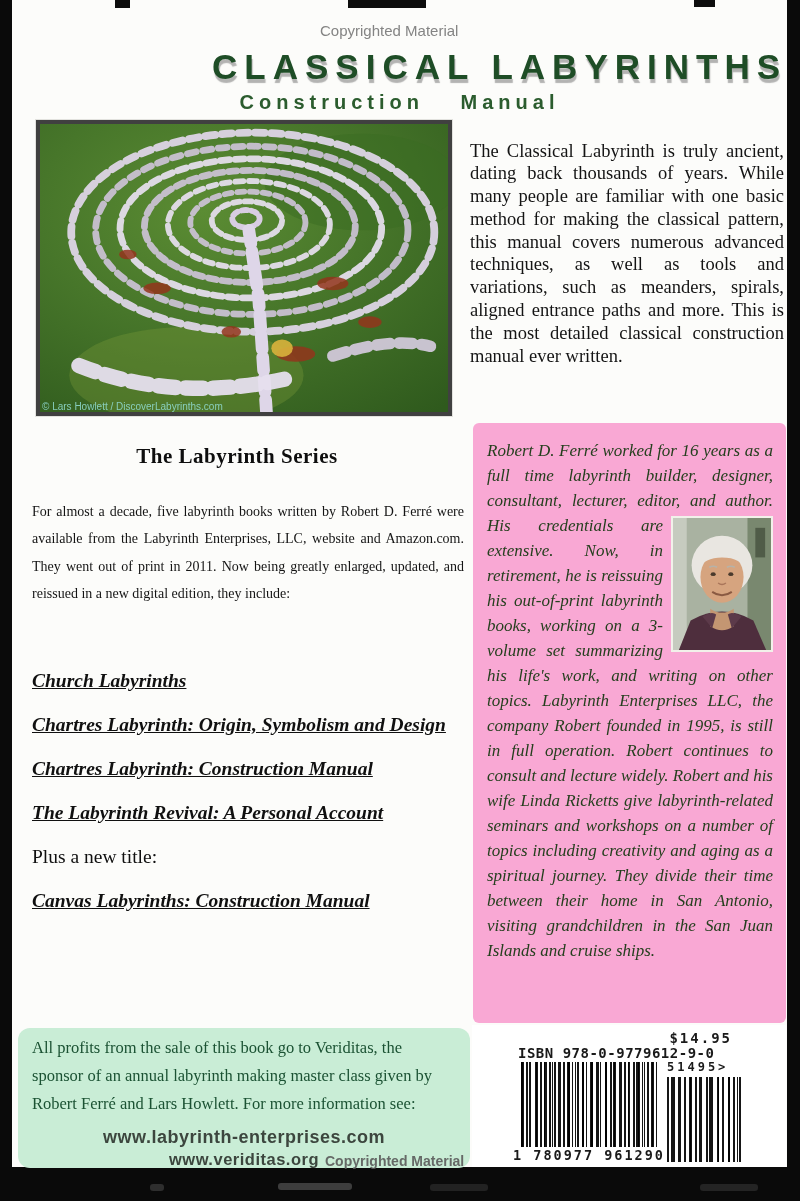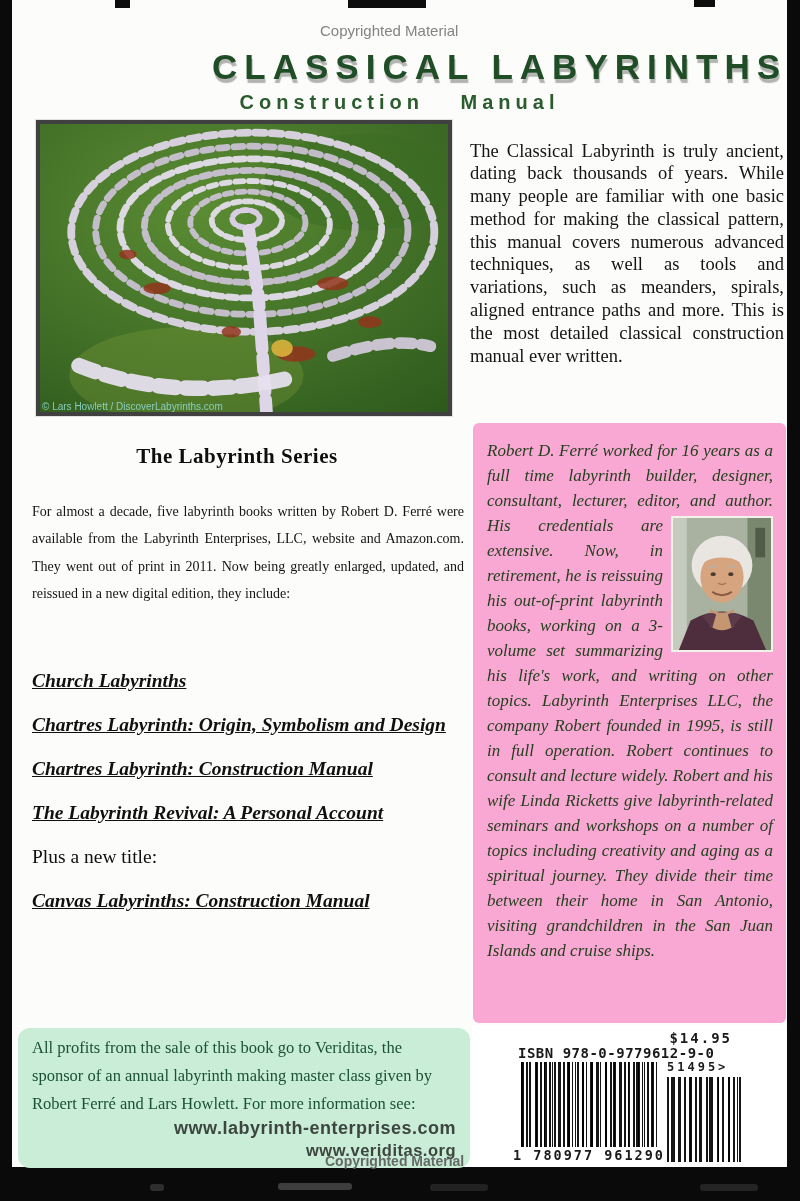--- a/index.html
+++ b/index.html
@@ -80,21 +80,21 @@
   .portrait svg{display:block;width:100%;height:100%;}
   
   .note-box{
     position:absolute; left:6px; top:1028px; width:452px; height:140px;
     background:#c9edd6; border-radius:12px;
     padding:6px 14px 0 14px;
     color:#1b5233;
   }
   .note-text{margin:0; font-size:16.5px; line-height:28px;}
   .note-urls{
-    text-align:right; margin-top:0;
+    text-align:center; margin-top:9px;
     font-family:"Liberation Sans", sans-serif; font-weight:700;
     color:#3c463e;
   }
   .note-url-1{font-size:18px; letter-spacing:0.5px;}
   .note-url-2{font-size:16.5px; letter-spacing:0.5px; margin-top:2px;}
   .isbn-box{
     position:absolute; left:460px; top:1025px; width:314px; height:142px;
     background:#fff;
     font-family:"DejaVu Sans Mono", monospace; font-weight:700; color:#1a1a1a;
   }

